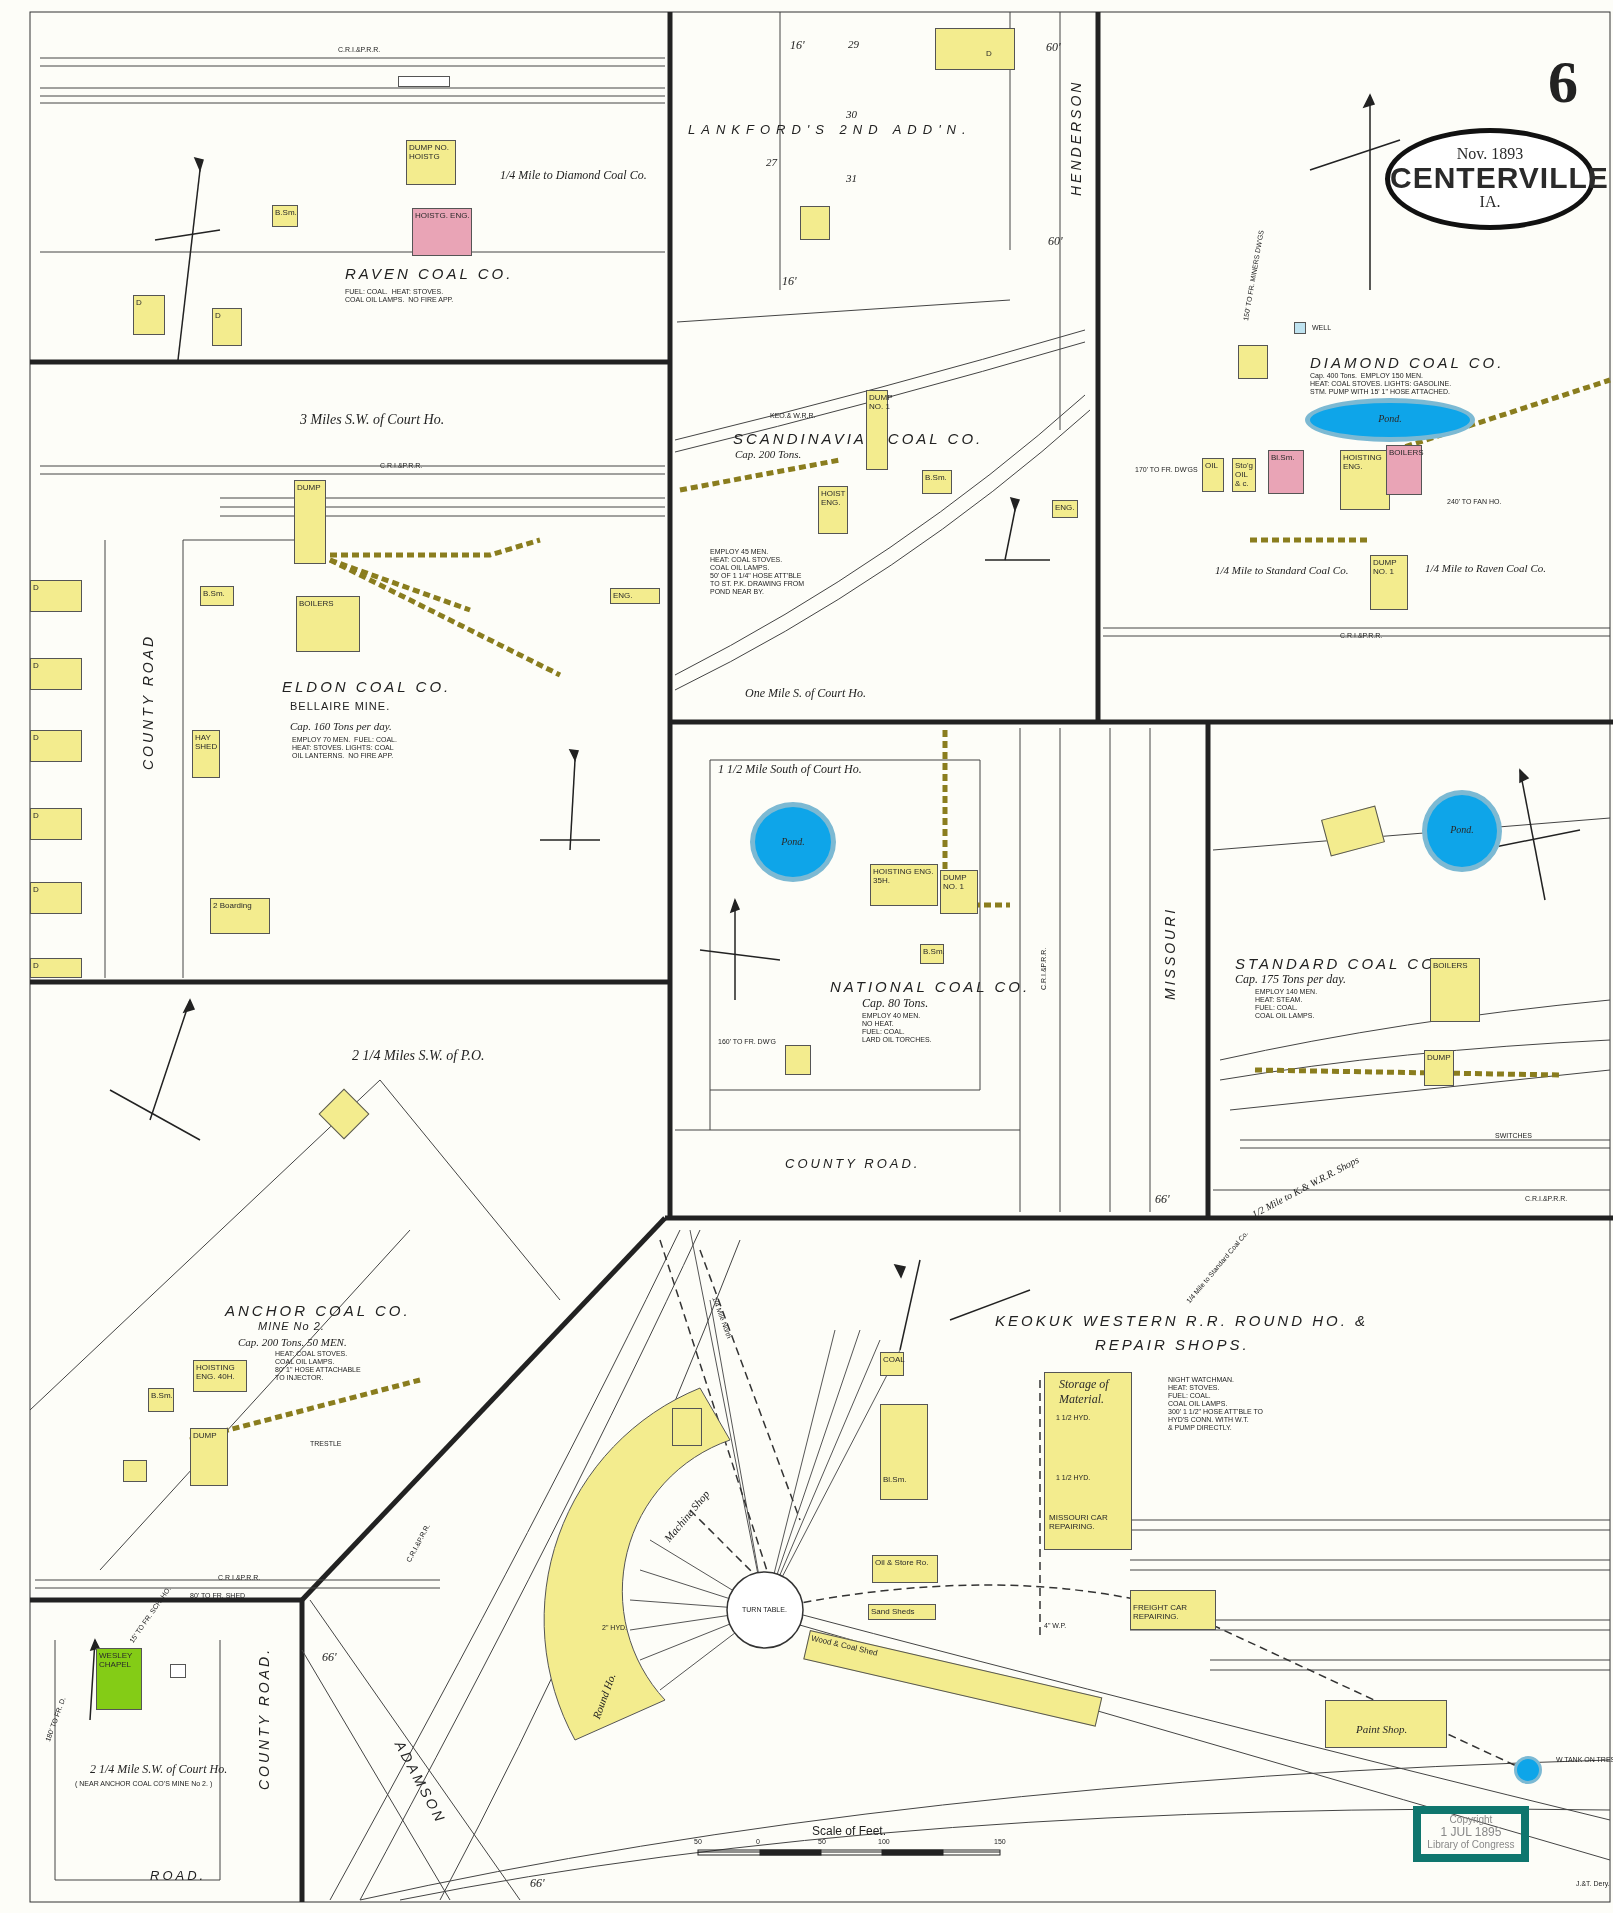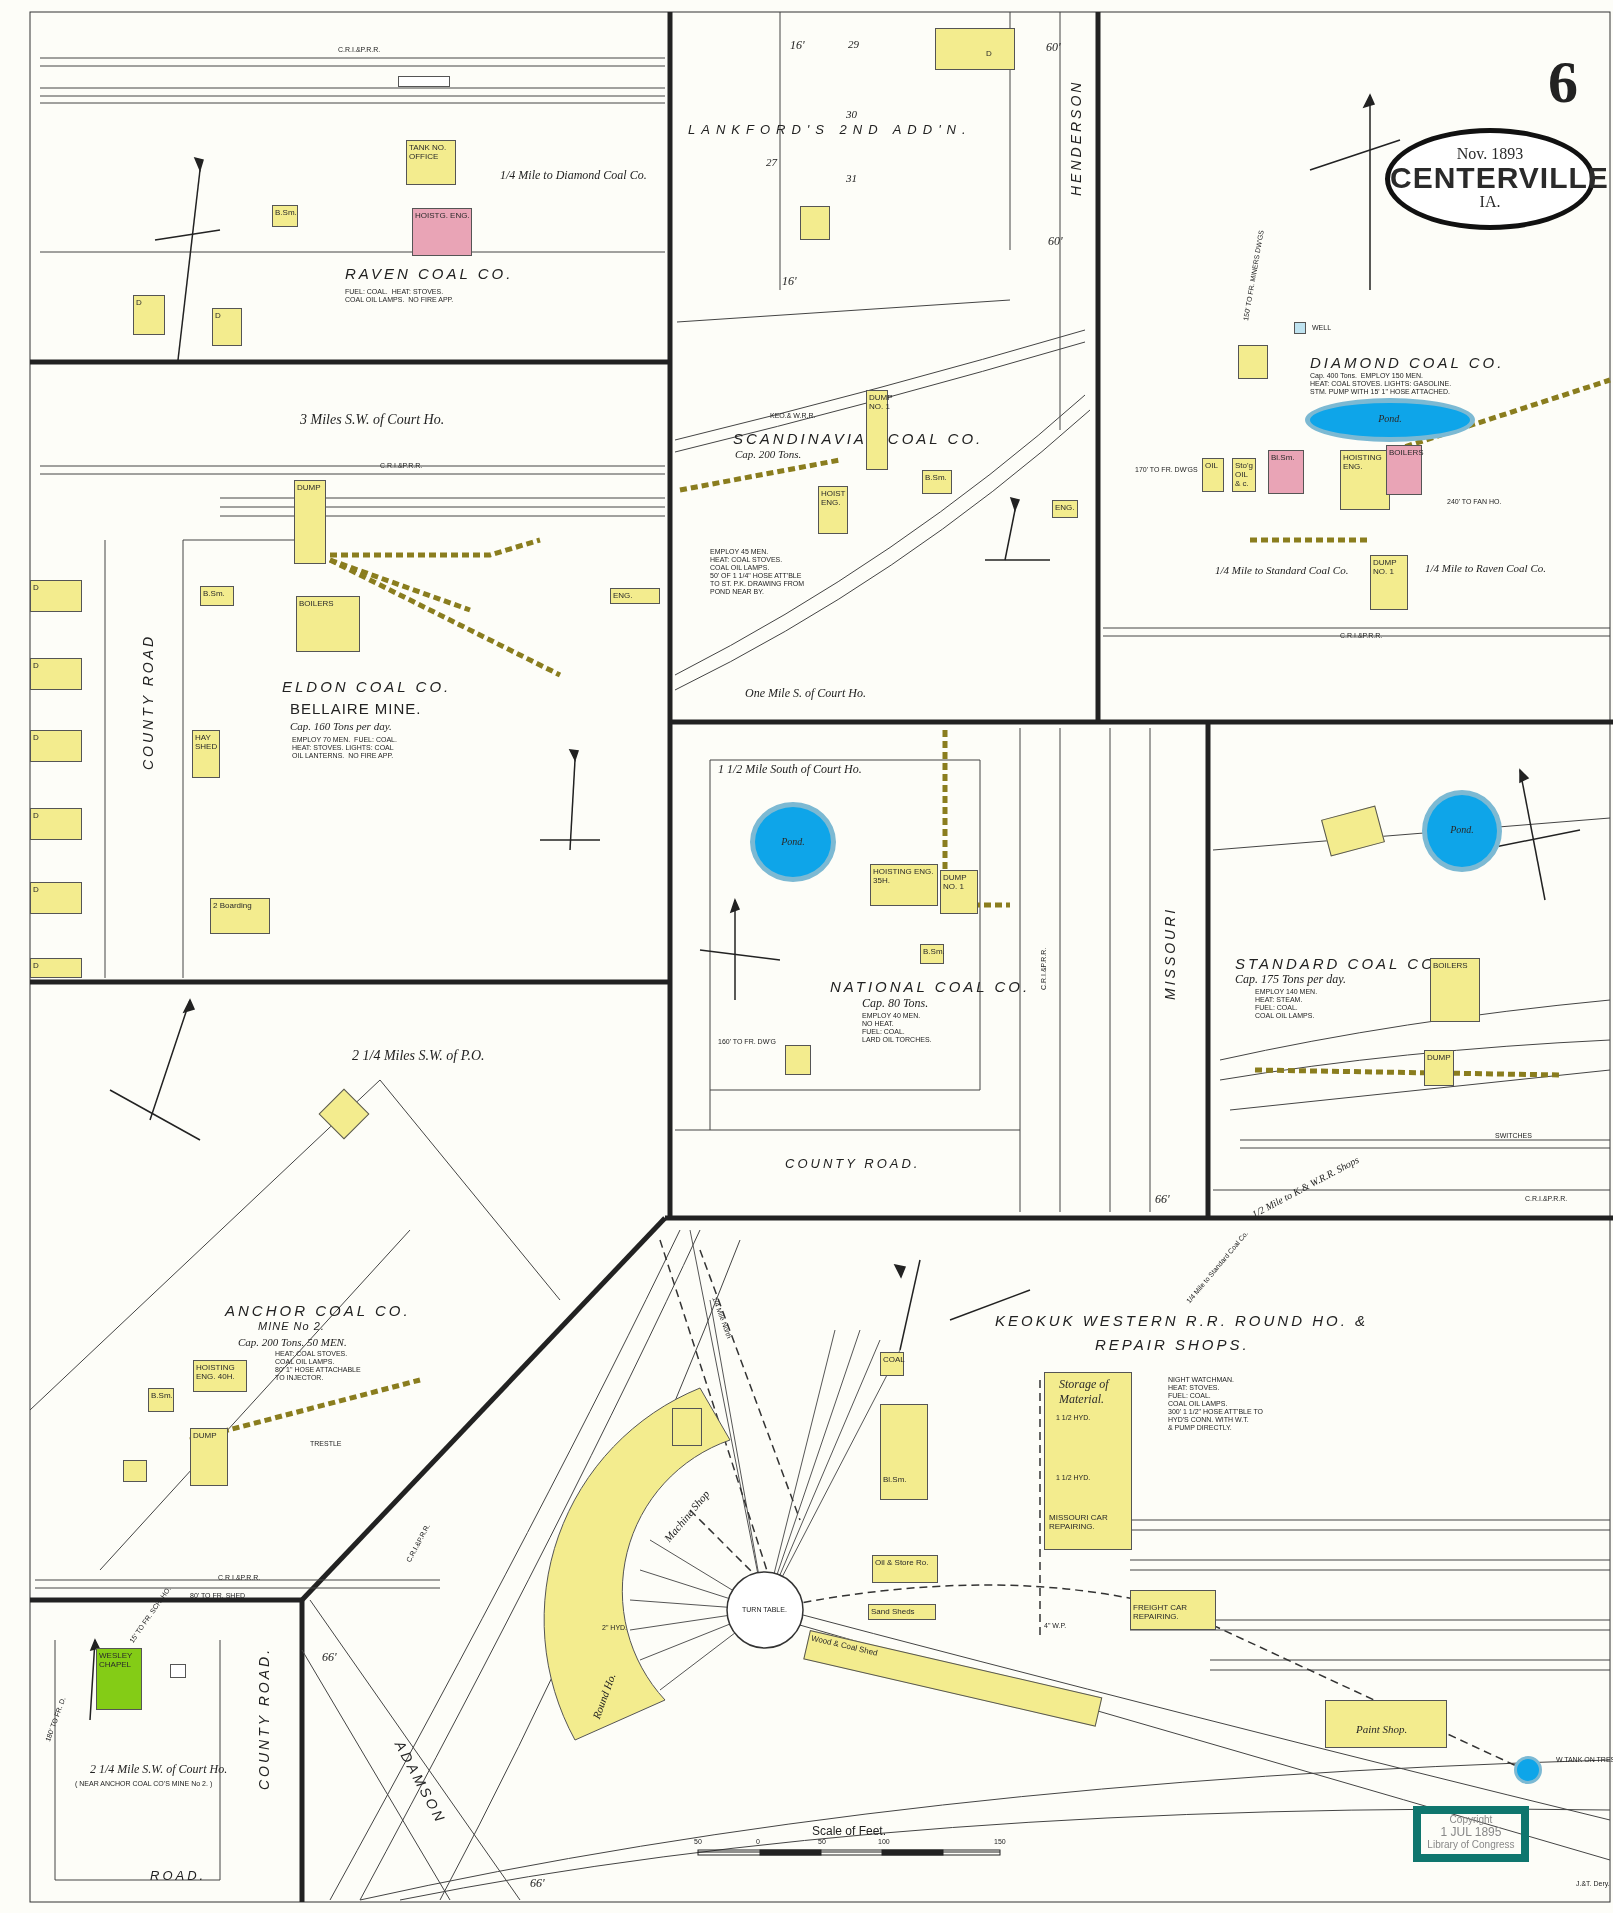--- a/index.html
+++ b/index.html
@@ -203,21 +203,21 @@
   <div class="s">IA.</div>
 </div>
 
 <div class="lbl small" style="left:338px;top:46px;">C.R.I.&amp;P.R.R.</div>
 <div class="lbl" style="left:500px;top:168px;font-size:12px;">1/4 Mile to Diamond Coal Co.</div>
 <div class="lbl title" style="left:345px;top:265px;">RAVEN COAL CO.</div>
 <div class="lbl small" style="left:345px;top:288px;">FUEL: COAL.  HEAT: STOVES.
 COAL OIL LAMPS.  NO FIRE APP.</div>
 <div class="bldg" style="left:398px;top:76px;width:52px;height:11px;background:#fff;"></div>
 <div class="bldg" style="left:406px;top:140px;width:50px;height:45px;">
-      <span>TANK NO. OFFICE</span>
+      <span>DUMP NO. HOISTG</span>
     </div>
 <div class="bldg brick" style="left:412px;top:208px;width:60px;height:48px;">
       <span>HOISTG. ENG.</span>
     </div>
 <div class="bldg" style="left:272px;top:205px;width:26px;height:22px;">
       <span>B.Sm.</span>
     </div>
 <div class="bldg" style="left:133px;top:295px;width:32px;height:40px;">
       <span>D</span>
     </div>
@@ -292,21 +292,21 @@
 <div class="bldg" style="left:1052px;top:500px;width:26px;height:18px;">
       <span>ENG.</span>
     </div>
 <div class="bldg" style="left:818px;top:486px;width:30px;height:48px;">
       <span>HOIST ENG.</span>
     </div>
 
 <div class="lbl" style="left:300px;top:412px;font-size:14px;">3 Miles S.W. of Court Ho.</div>
 <div class="lbl small" style="left:380px;top:462px;">C.R.I.&amp;P.R.R.</div>
 <div class="lbl title" style="left:282px;top:678px;">ELDON COAL CO.</div>
-<div class="lbl" style="left:290px;top:700px;font-size:15px;font-family:'Liberation Sans',sans-serif;font-style:normal;letter-spacing:1px;">BELLAIRE MINE.</div>
+<div class="lbl" style="left:290px;top:700px;font-size:11px;font-family:'Liberation Sans',sans-serif;font-style:normal;letter-spacing:1px;">BELLAIRE MINE.</div>
 <div class="lbl" style="left:290px;top:720px;font-size:11px;">Cap. 160 Tons per day.</div>
 <div class="lbl small" style="left:292px;top:736px;">EMPLOY 70 MEN.  FUEL: COAL.
 HEAT: STOVES. LIGHTS: COAL
 OIL LANTERNS.  NO FIRE APP.</div>
 <div class="lbl vert" style="left:140px;top:770px;transform:rotate(-90deg);font-size:14px;letter-spacing:3px;font-family:'Liberation Sans',sans-serif;">COUNTY ROAD</div>
 <div class="bldg" style="left:294px;top:480px;width:32px;height:84px;">
       <span>DUMP</span>
     </div>
 <div class="bldg" style="left:296px;top:596px;width:64px;height:56px;">
       <span>BOILERS</span>

